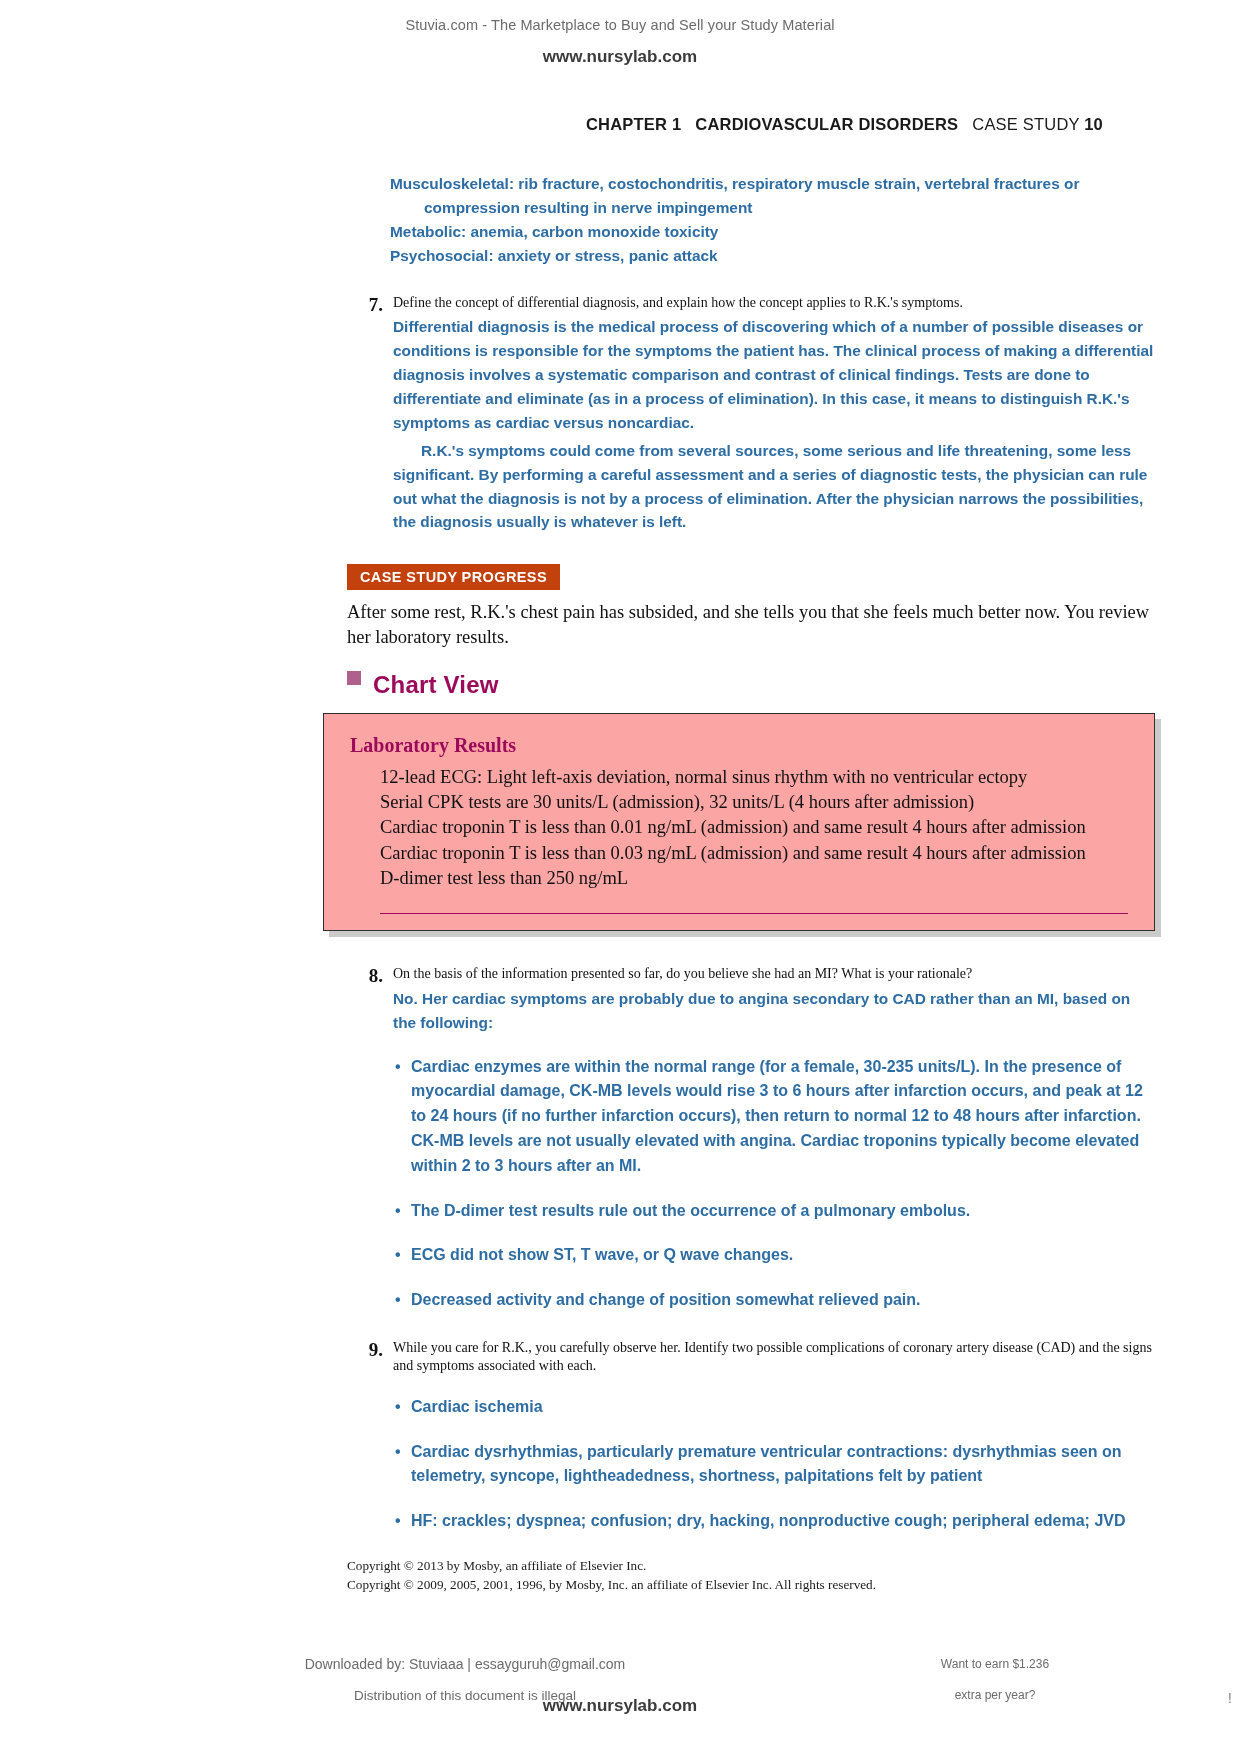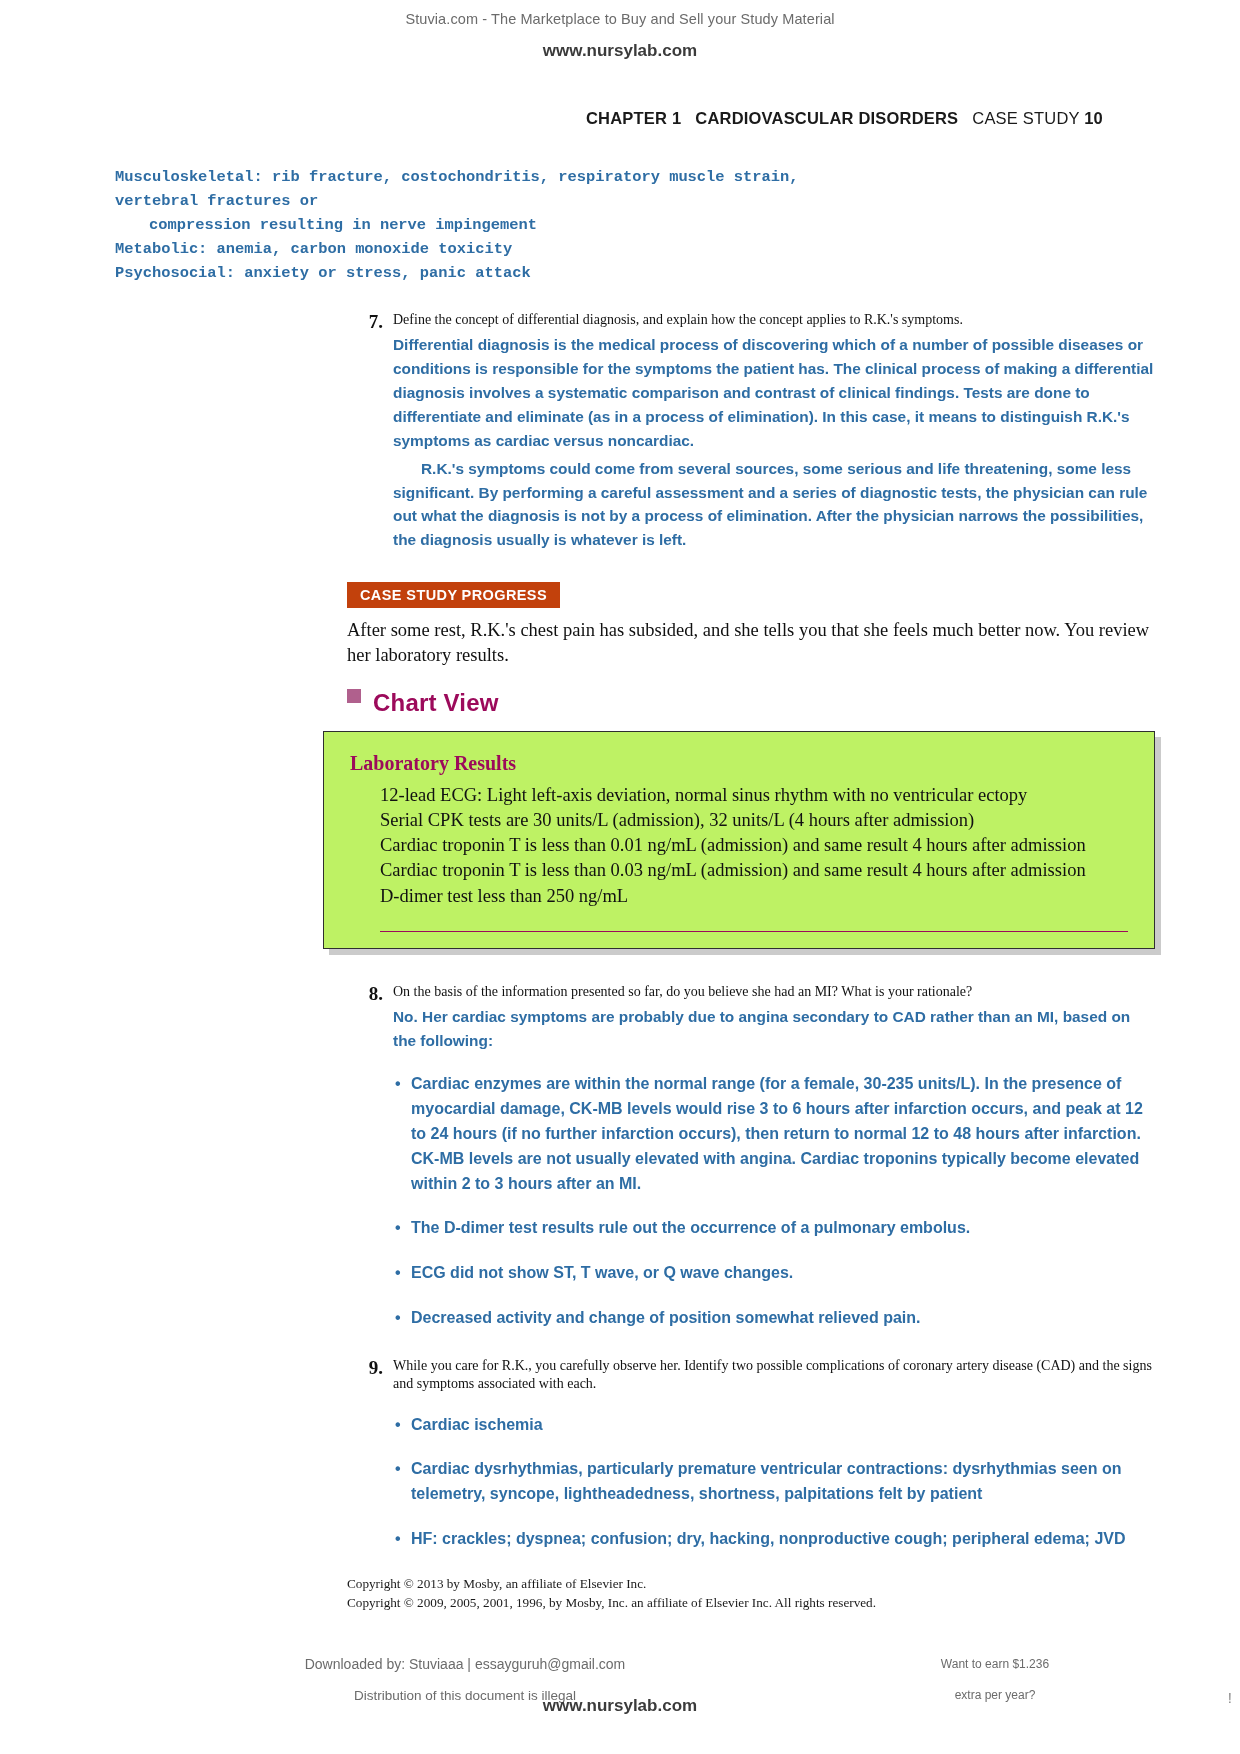--- a/index.html
+++ b/index.html
@@ -20,21 +20,21 @@
     inset: 0;
     padding: 0;
   }
 
   
   .stuvia-top {
     text-align: center;
     font-family: "Liberation Sans", sans-serif;
     font-size: 14.5px;
     color: #6b6b6b;
-    padding-top: 11px;
+    padding-top: 17px;
     letter-spacing: 0.1px;
   }
   .nursylab-top {
     text-align: center;
     font-family: "Liberation Sans", sans-serif;
     font-size: 17px;
     font-weight: bold;
     color: #3b3b3b;
     margin-top: 14px;
   }
@@ -62,22 +62,22 @@
   
   .ans {
     color: #2e6da4;
     font-family: "Liberation Sans", sans-serif;
     font-weight: bold;
     font-size: 15.4px;
     line-height: 1.55;
   }
   .ans-top {
     margin-top: 38px;
+    margin-left: 275px;
     width: 730px;
-    font-family: Liberation Mono, monospace;
   }
   .ans-top .indent { padding-left: 34px; display:block; }
 
   
   .qblock {
     display: flex;
     margin-left: 242px;
     width: 800px;
     margin-top: 26px;
   }
@@ -167,21 +167,21 @@
 
   
   .labbox-wrap {
     margin-left: 208px;
     margin-top: 14px;
     width: 832px;
     position: relative;
   }
   .labbox {
     border: 1.5px solid #2f2f2f;
-    background: #bef264;
+    background: #fca5a5;
     padding: 20px 22px 16px 22px;
     box-shadow: 6px 6px 0 0 rgba(140,140,140,.45);
     position: relative;
   }
   .lab-title {
     font-family: "Liberation Serif", serif;
     font-weight: bold;
     font-size: 20px;
     color: #9c0a5b;
     margin-left: 4px;

